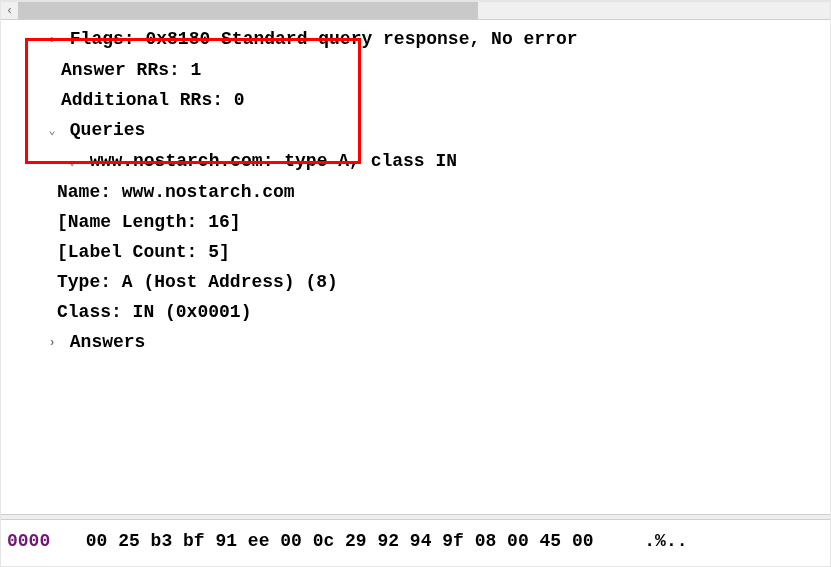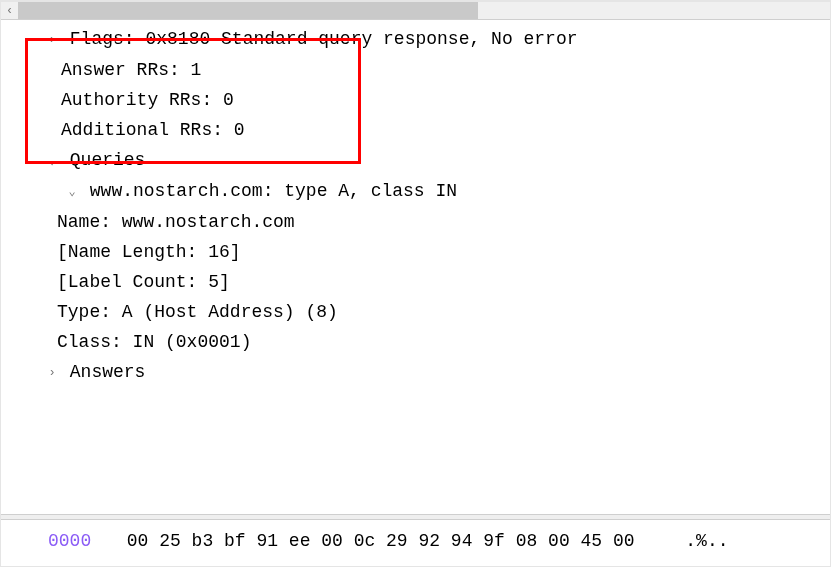--- a/index.html
+++ b/index.html
@@ -59,20 +59,21 @@
   
   .detail-pane {
     position: relative;
     padding: 4px 0 0 0;
     line-height: 30px;
     height: 490px;
     overflow: hidden;
   }
   .row {
     white-space: nowrap;
+    font-weight: bold;
   }
   .arrow {
     display: inline-block;
     width: 14px;
     color: #777;
     text-align: center;
     font-size: 12px;
     vertical-align: 1px;
     user-select: none;
   }
@@ -97,22 +98,21 @@
     font-size: 18px;
     line-height: 30px;
     padding: 6px 0 0 0;
     white-space: nowrap;
     overflow: hidden;
   }
   .hex-offset {
     display: inline-block;
     width: 68px;
     padding-left: 6px;
-    color: #8b5cf6;
-    margin-left: 41px;
+    color: #701a75;
   }
   .hex-bytes {
     display: inline-block;
   }
   .hex-ascii {
     display: inline-block;
     padding-left: 40px;
     color: #000;
   }
 </style>
@@ -135,23 +135,20 @@
     <div class="row arrow-row1">
       <span class="arrow">›</span>
       <span>Flags: 0x8180 Standard query response, No error</span>
     </div>
 
 
     <div class="row indent1">
       <span>Answer RRs: 1</span>
     </div>
 
-    <div class="row indent1">
-      <span>Authority RRs: 0</span>
-    </div>
 
     <div class="row indent1">
       <span>Additional RRs: 0</span>
     </div>
 
     <div class="row arrow-row1">
       <span class="arrow">⌄</span>
       <span>Queries</span>
     </div>
 

